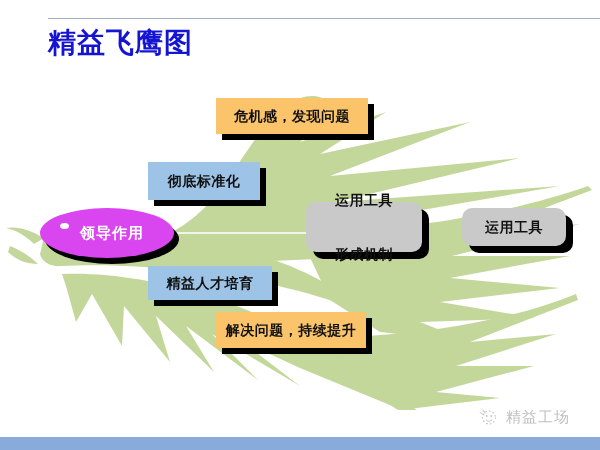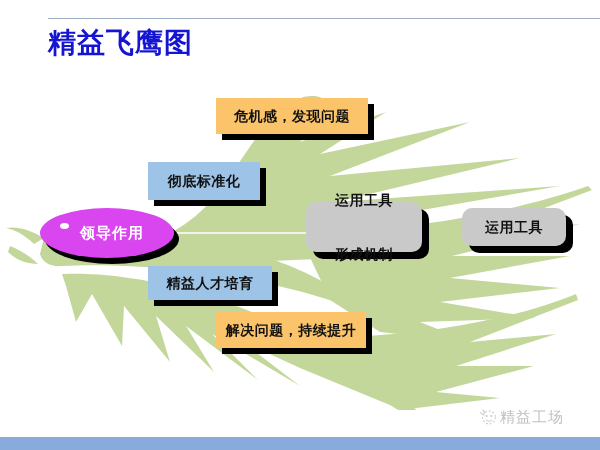--- a/index.html
+++ b/index.html
@@ -84,21 +84,21 @@
     margin-left:10px;
   }
   #leader-eye{
     position:absolute;left:20px;top:15px;width:9px;height:6px;
     background:#ffffff;border-radius:50%;
   }
 
   
   .watermark{
     position:absolute;left:478px;top:406px;
-    display:flex;align-items:center;
+    display:flex;align-items:center;gap:6px;
     opacity:.55;
   }
   .wm-icon{width:22px;height:22px;display:block;}
   .wm-text{
     font-size:15px;color:#8c8c8c;letter-spacing:1px;
     font-family:"DejaVu Sans","Liberation Sans",sans-serif;
   }
 
   
   .bottom-bar{

